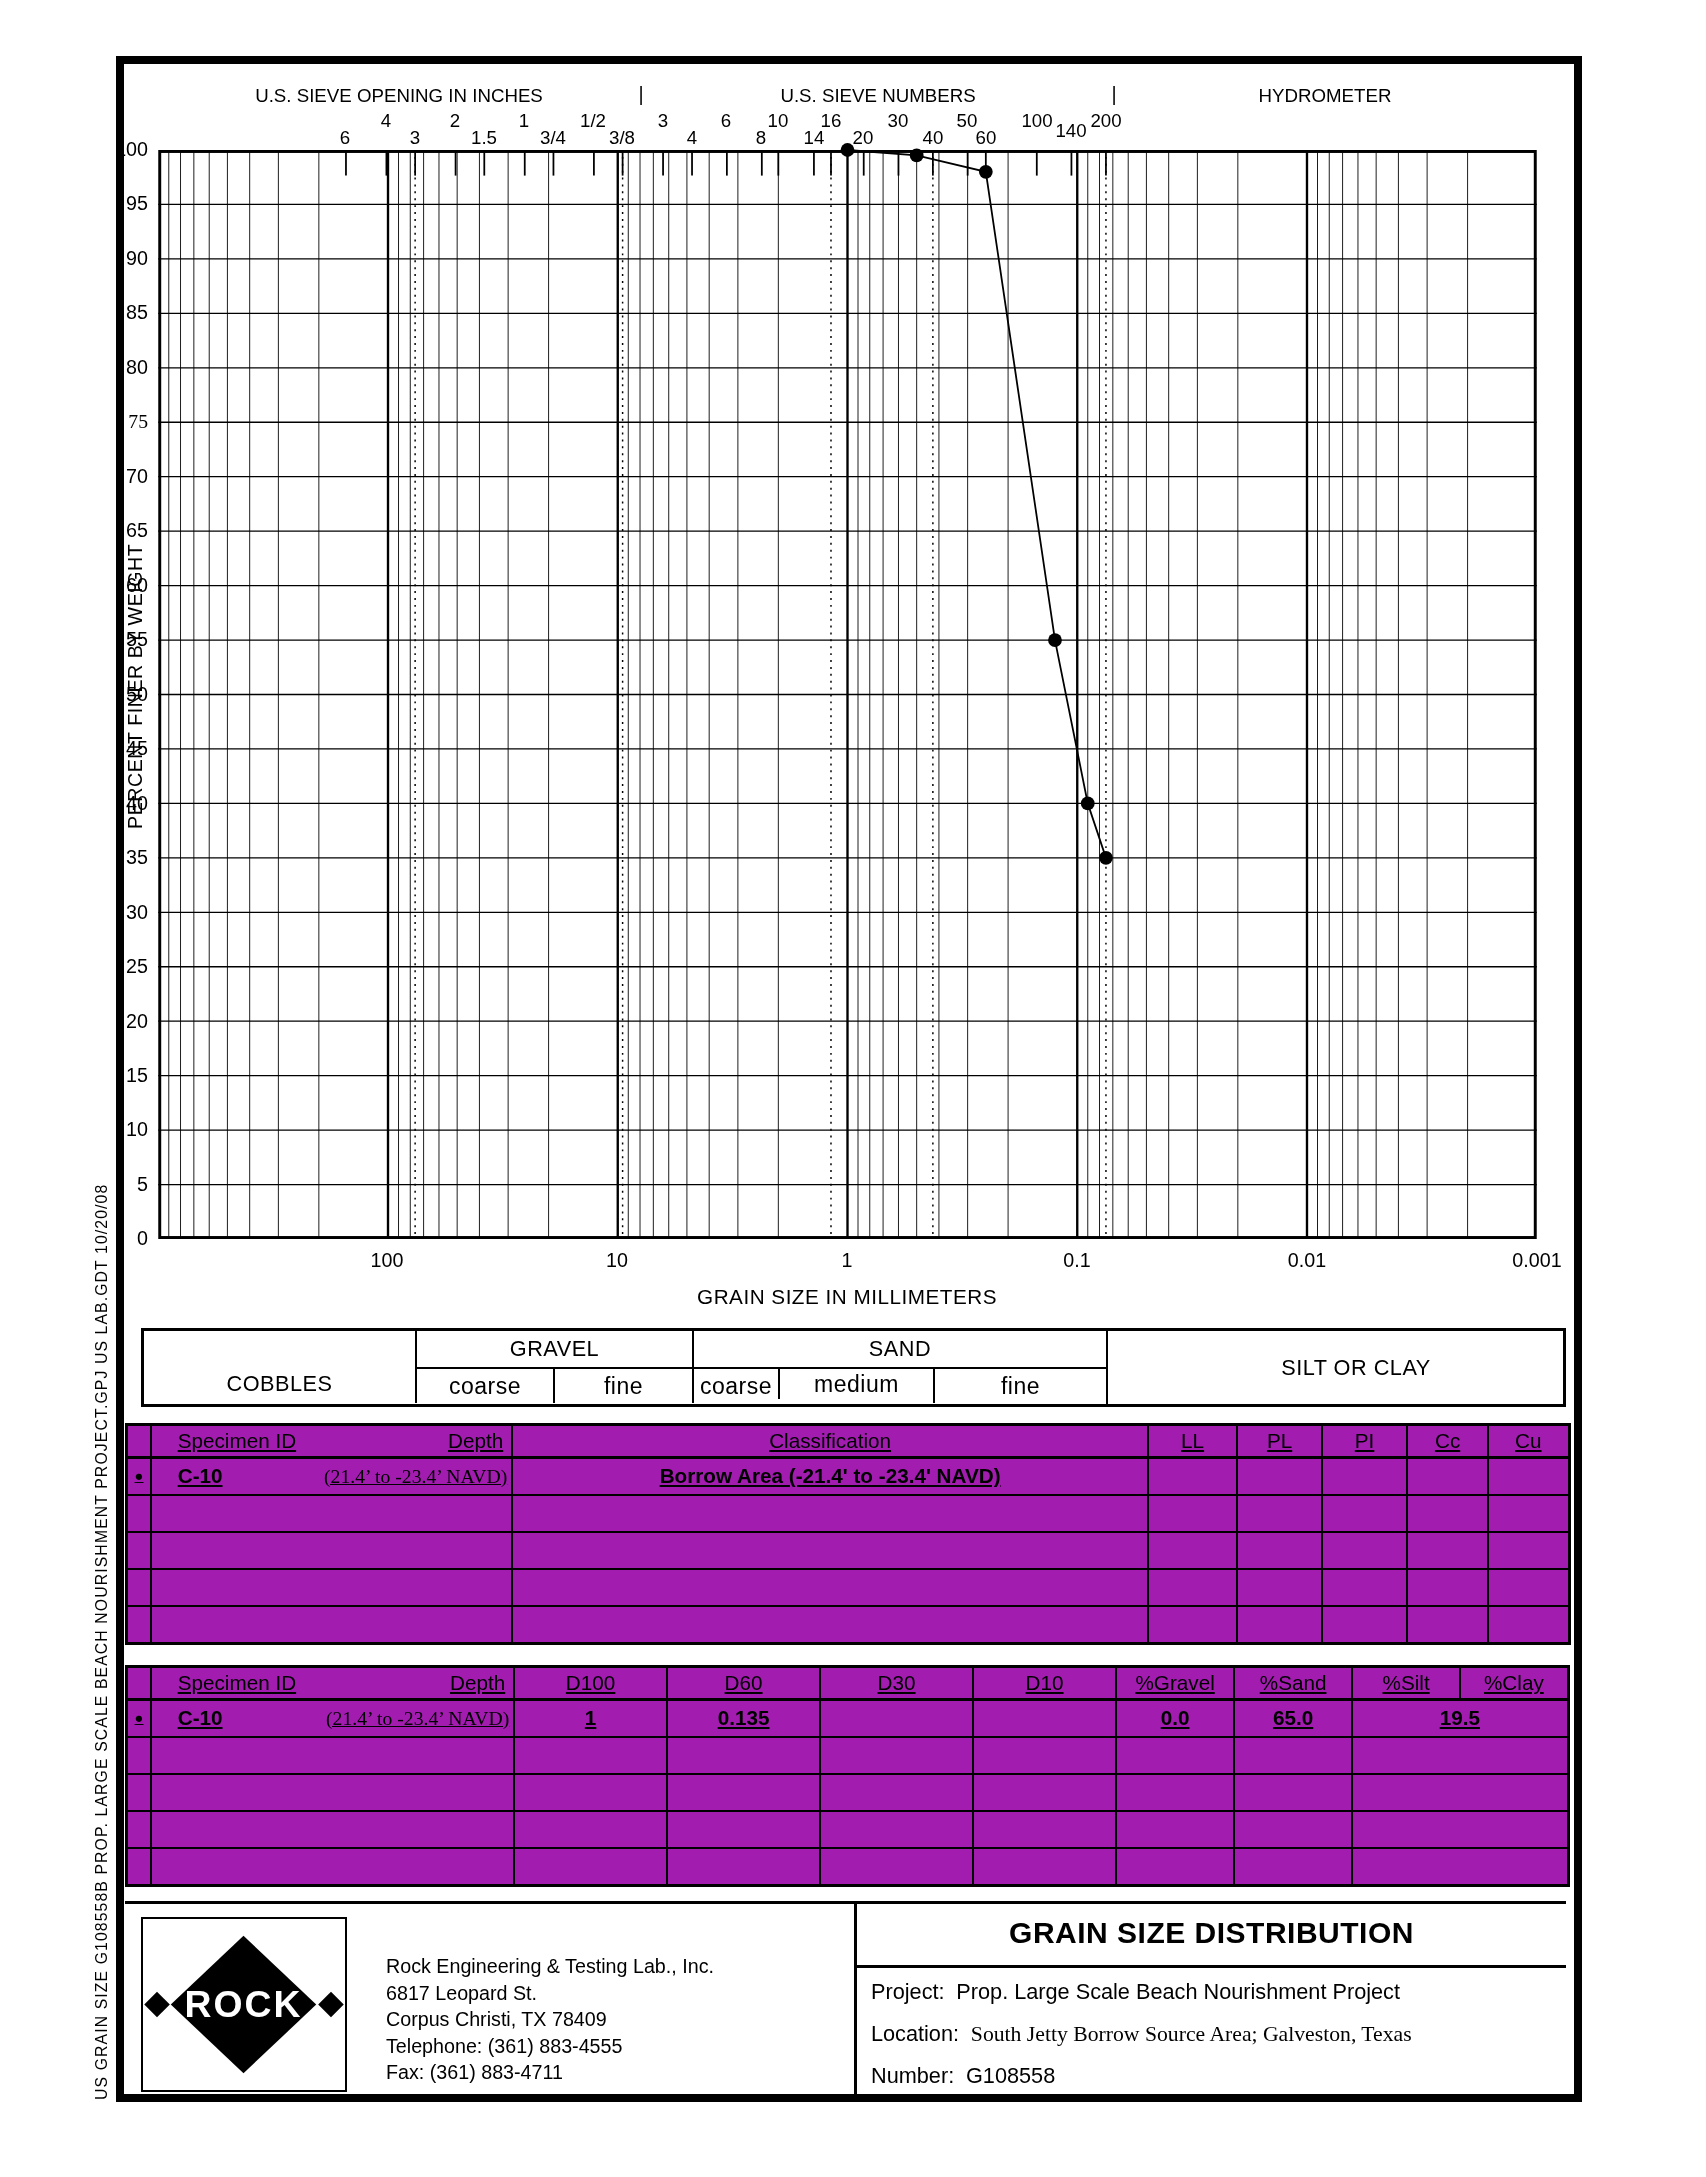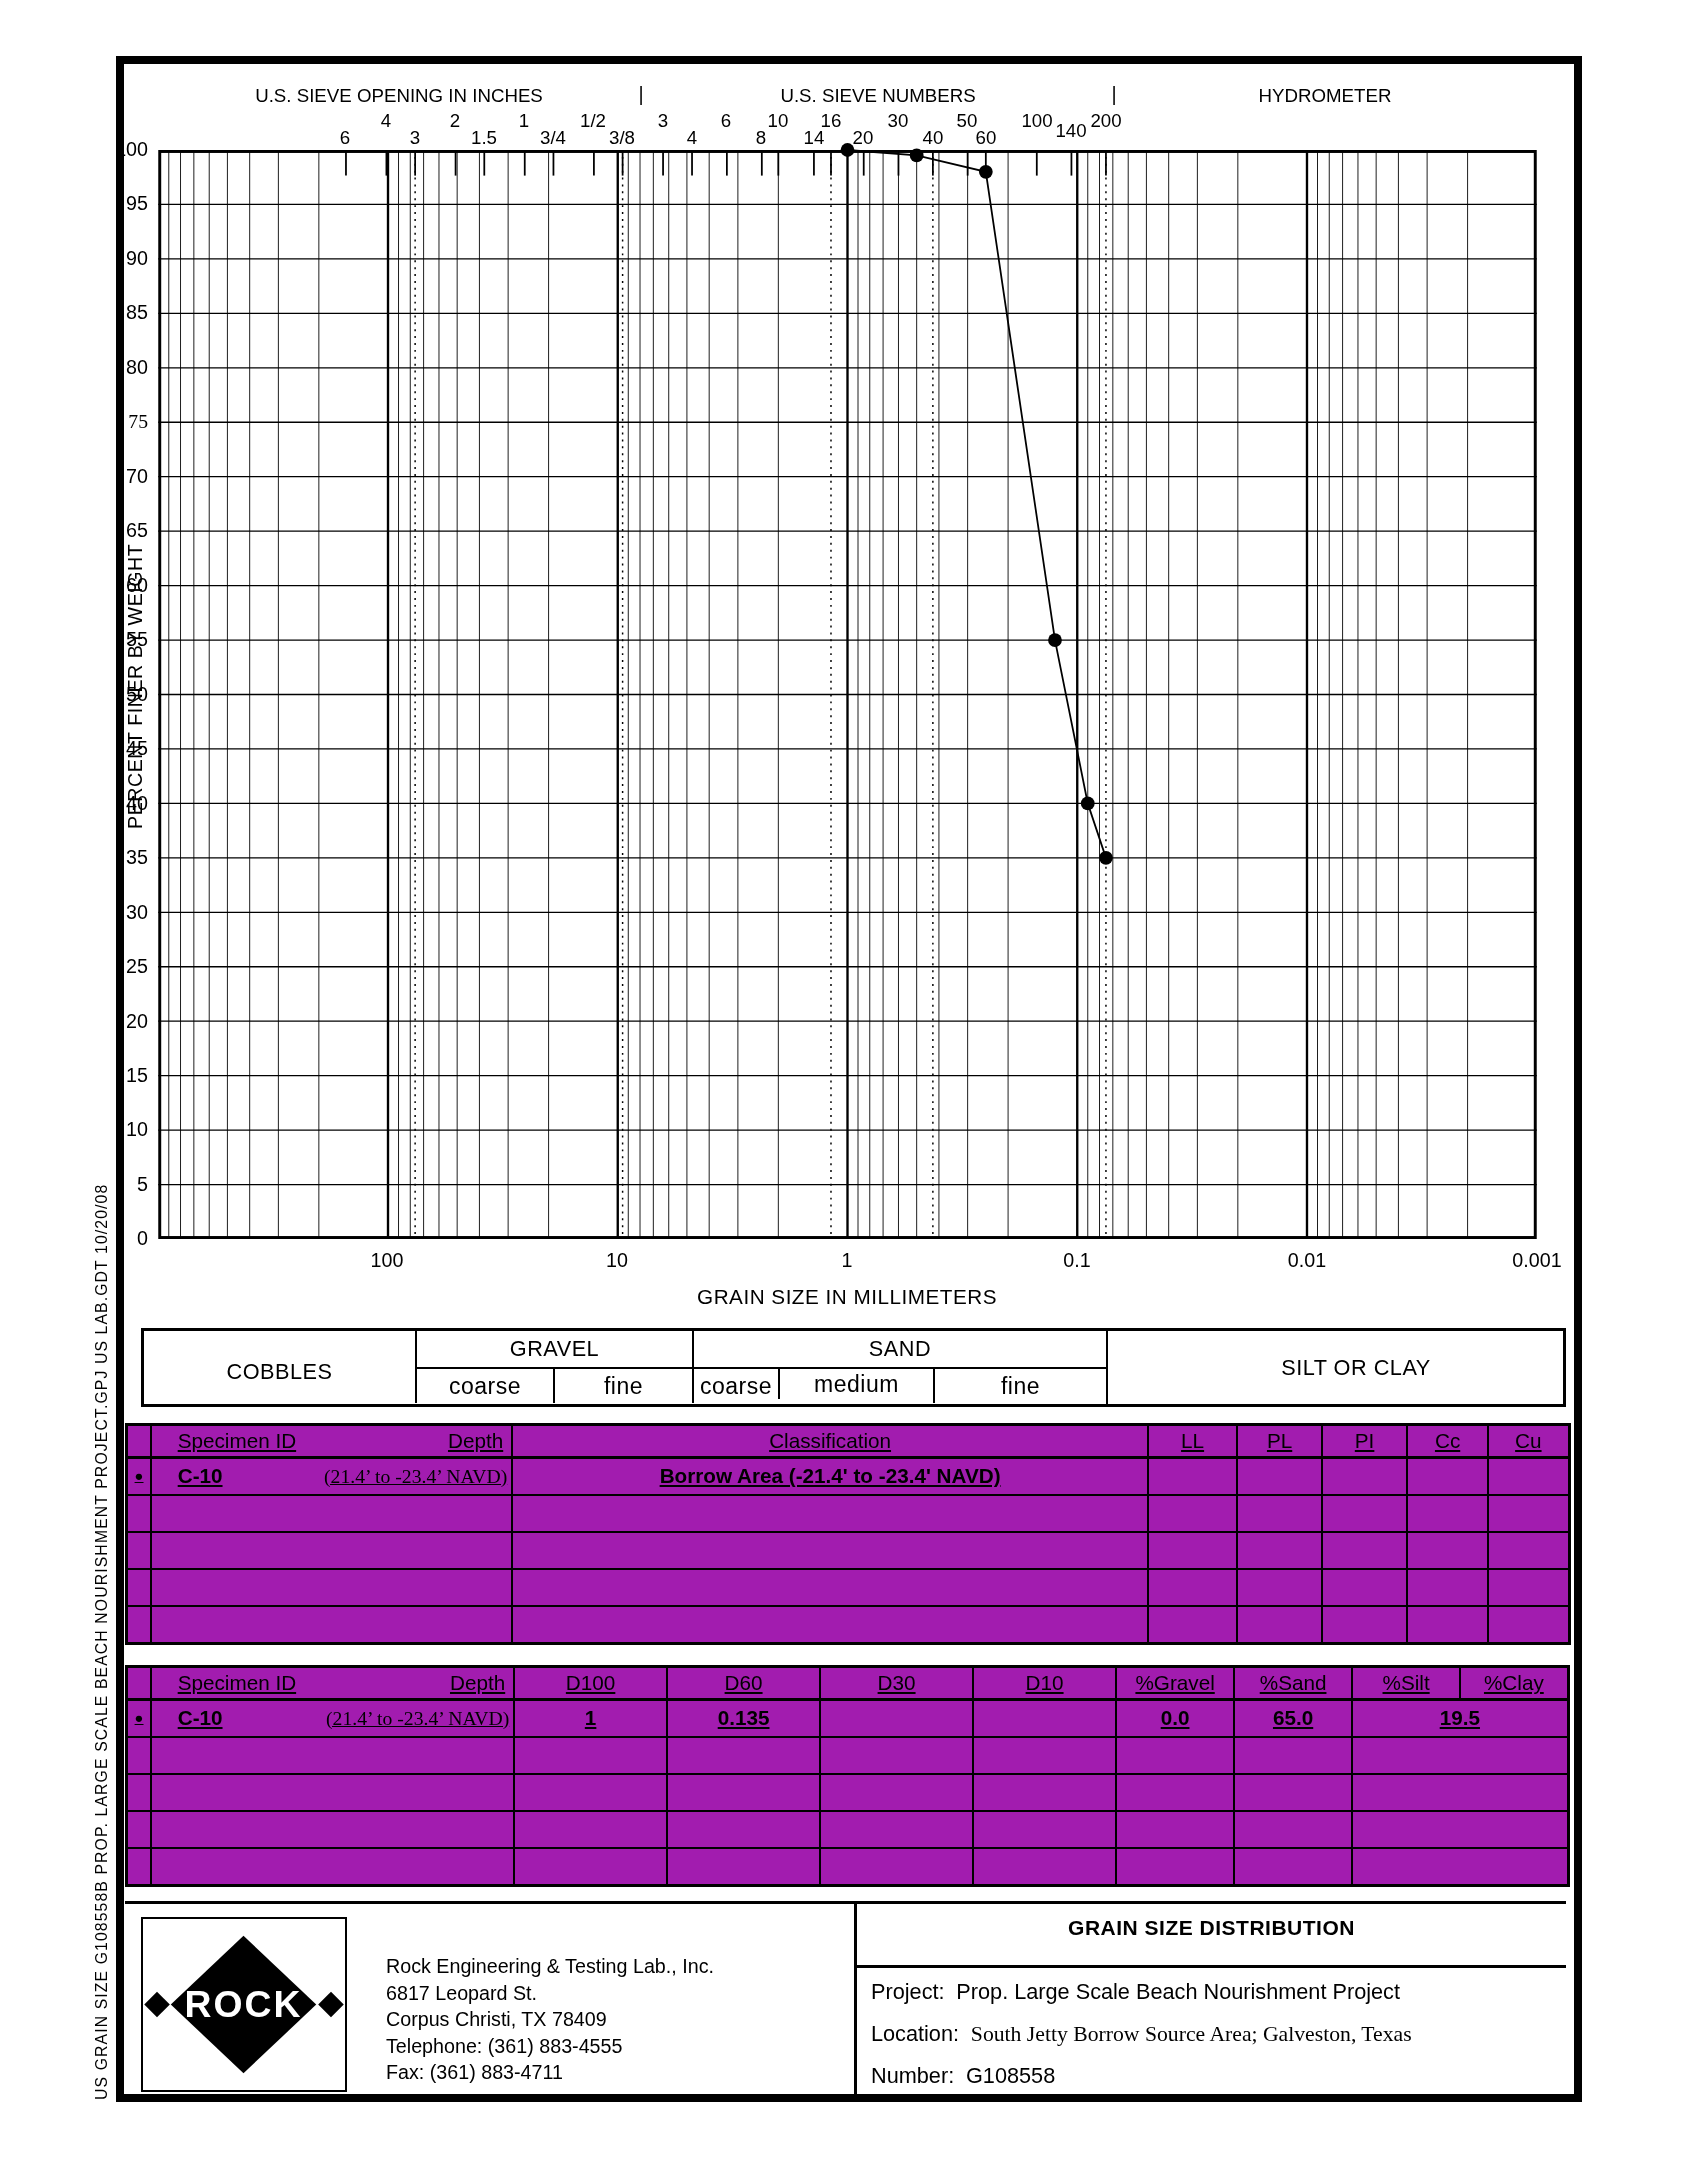--- a/index.html
+++ b/index.html
@@ -32,21 +32,21 @@
   .spec-b{display:flex;justify-content:space-between;align-items:center;padding:0 3.9px 0 25.6px;}
   .sid{font-weight:bold;}
   .depth{font-family:"Liberation Serif",serif;font-size:19.7px;white-space:nowrap;}
   .bv{font-weight:bold;}
   .bullet{font-size:14.8px;}
   
   #footer{position:absolute;left:125px;top:1901px;width:1441px;height:194px;border-top:3.9px solid #000;}
   #f-divider{position:absolute;left:729px;top:0;width:3px;height:194px;background:#000;}
   #logo-box{position:absolute;left:15.8px;top:12.8px;width:206px;height:175px;border:2px solid #000;box-sizing:border-box;}
   #company{position:absolute;left:261px;top:49px;font-size:19.7px;line-height:26.6px;}
-  #f-title{position:absolute;left:732px;top:11.8px;width:709px;text-align:center;font-size:21px;font-weight:bold;letter-spacing:0.5px;}
+  #f-title{position:absolute;left:732px;top:11.8px;width:709px;text-align:center;font-size:30px;font-weight:bold;letter-spacing:0.5px;}
   #f-rule{position:absolute;left:732px;top:61px;width:709px;height:3px;background:#000;}
   .f-row{position:absolute;left:746px;width:699px;font-size:21.7px;white-space:nowrap;}
   .f-val{margin-left:11.8px;}
   .serif-val{font-family:"Liberation Serif",serif;}
 </style>
 </head>
 <body>
 
 <div class="page">
 
@@ -230,21 +230,21 @@
       <div class="xtick" style="left: 847px;">1</div>
       <div class="xtick" style="left: 1077px;">0.1</div>
       <div class="xtick" style="left: 1307px;">0.01</div>
       <div class="xtick" style="left: 1537px;">0.001</div>
     </div>
 
   <div class="ylabel">PERCENT FINER BY WEIGHT</div>
   <div class="xlabel">GRAIN SIZE IN MILLIMETERS</div>
 
   <div id="strip">
-      <div class="strip-cell" style="left: 0px; top: 0px; width: 271px; height: 81px;">COBBLES</div>
+      <div class="strip-cell" style="left: 0px; top: 12px; width: 271px; height: 81px;">COBBLES</div>
       <div class="strip-cell" style="left: 271px; top: 0px; width: 277px; height: 36px; border-left: 2px solid rgb(0, 0, 0);">GRAVEL</div>
       <div class="strip-cell strip-sub" style="left: 271px; top: 36px; width: 138px; height: 36px; border-left: 2px solid rgb(0, 0, 0); border-top: 2px solid rgb(0, 0, 0);">coarse</div>
       <div class="strip-cell strip-sub" style="left: 409px; top: 36px; width: 139px; height: 36px; border-left: 2px solid rgb(0, 0, 0); border-top: 2px solid rgb(0, 0, 0);">fine</div>
       <div class="strip-cell" style="left: 548px; top: 0px; width: 414px; height: 36px; border-left: 2px solid rgb(0, 0, 0);">SAND</div>
       <div class="strip-cell strip-sub" style="left: 548px; top: 36px; width: 86px; height: 36px; border-left: 2px solid rgb(0, 0, 0); border-top: 2px solid rgb(0, 0, 0);">coarse</div>
       <div class="strip-cell strip-sub" style="left: 634px; top: 36px; width: 155px; height: 32px; border-left: 2px solid rgb(0, 0, 0); border-top: 2px solid rgb(0, 0, 0);">medium</div>
       <div class="strip-cell strip-sub" style="left: 789px; top: 36px; width: 173px; height: 36px; border-left: 2px solid rgb(0, 0, 0); border-top: 2px solid rgb(0, 0, 0);">fine</div>
       <div class="strip-cell" style="left: 962px; top: 0px; width: 458px; height: 73px; border-left: 2px solid rgb(0, 0, 0); padding-left: 40px;">SILT OR CLAY</div>
     </div>
 

